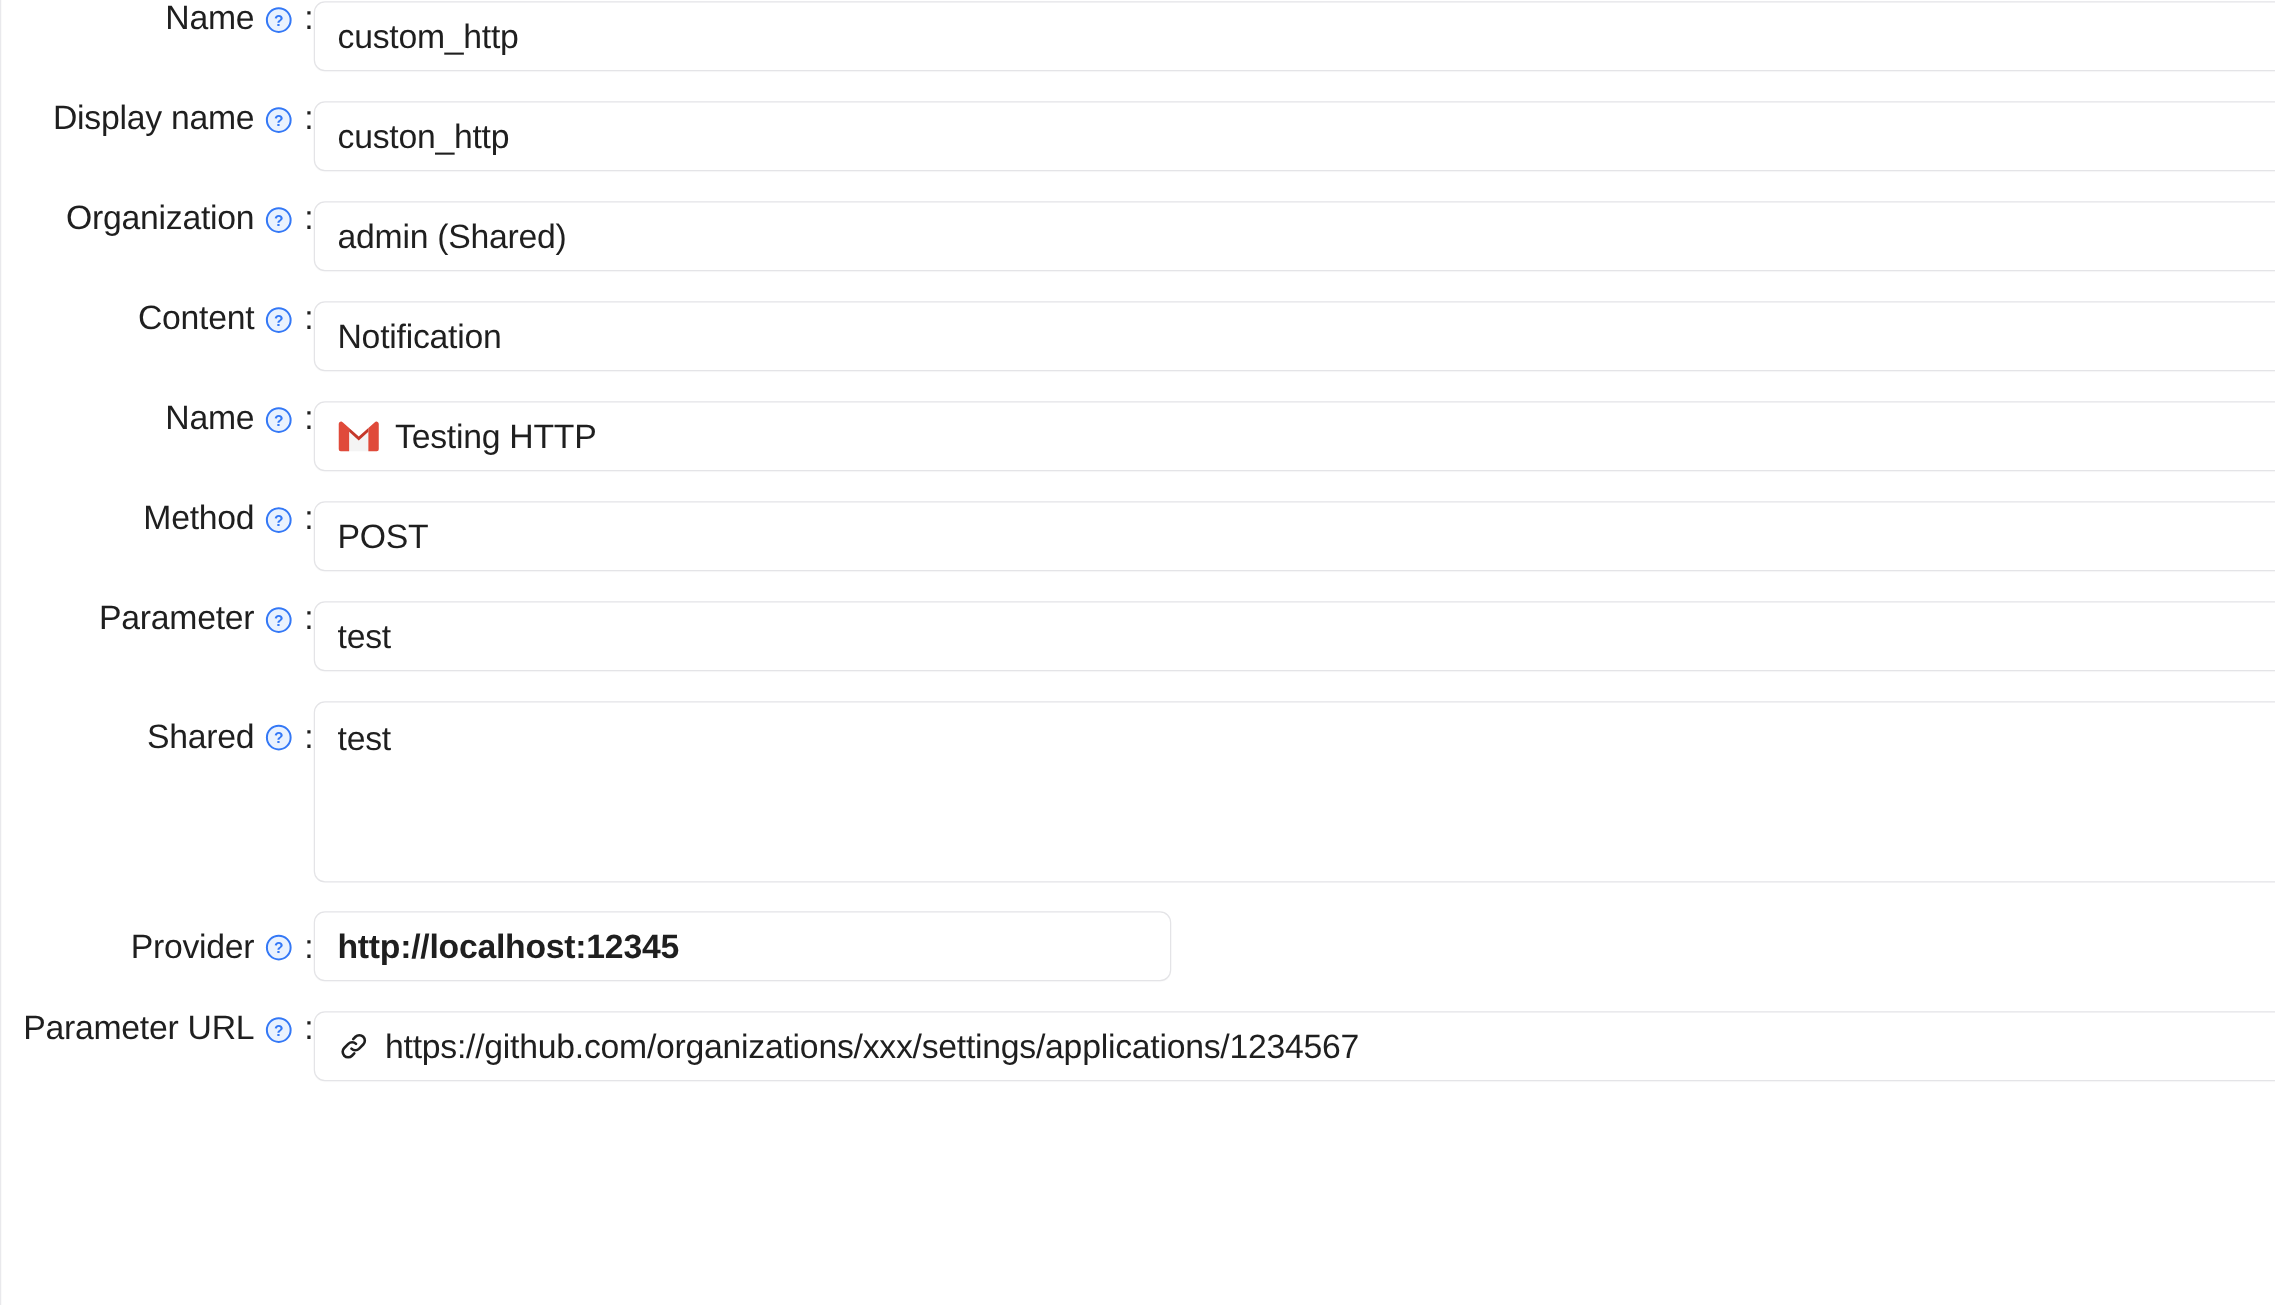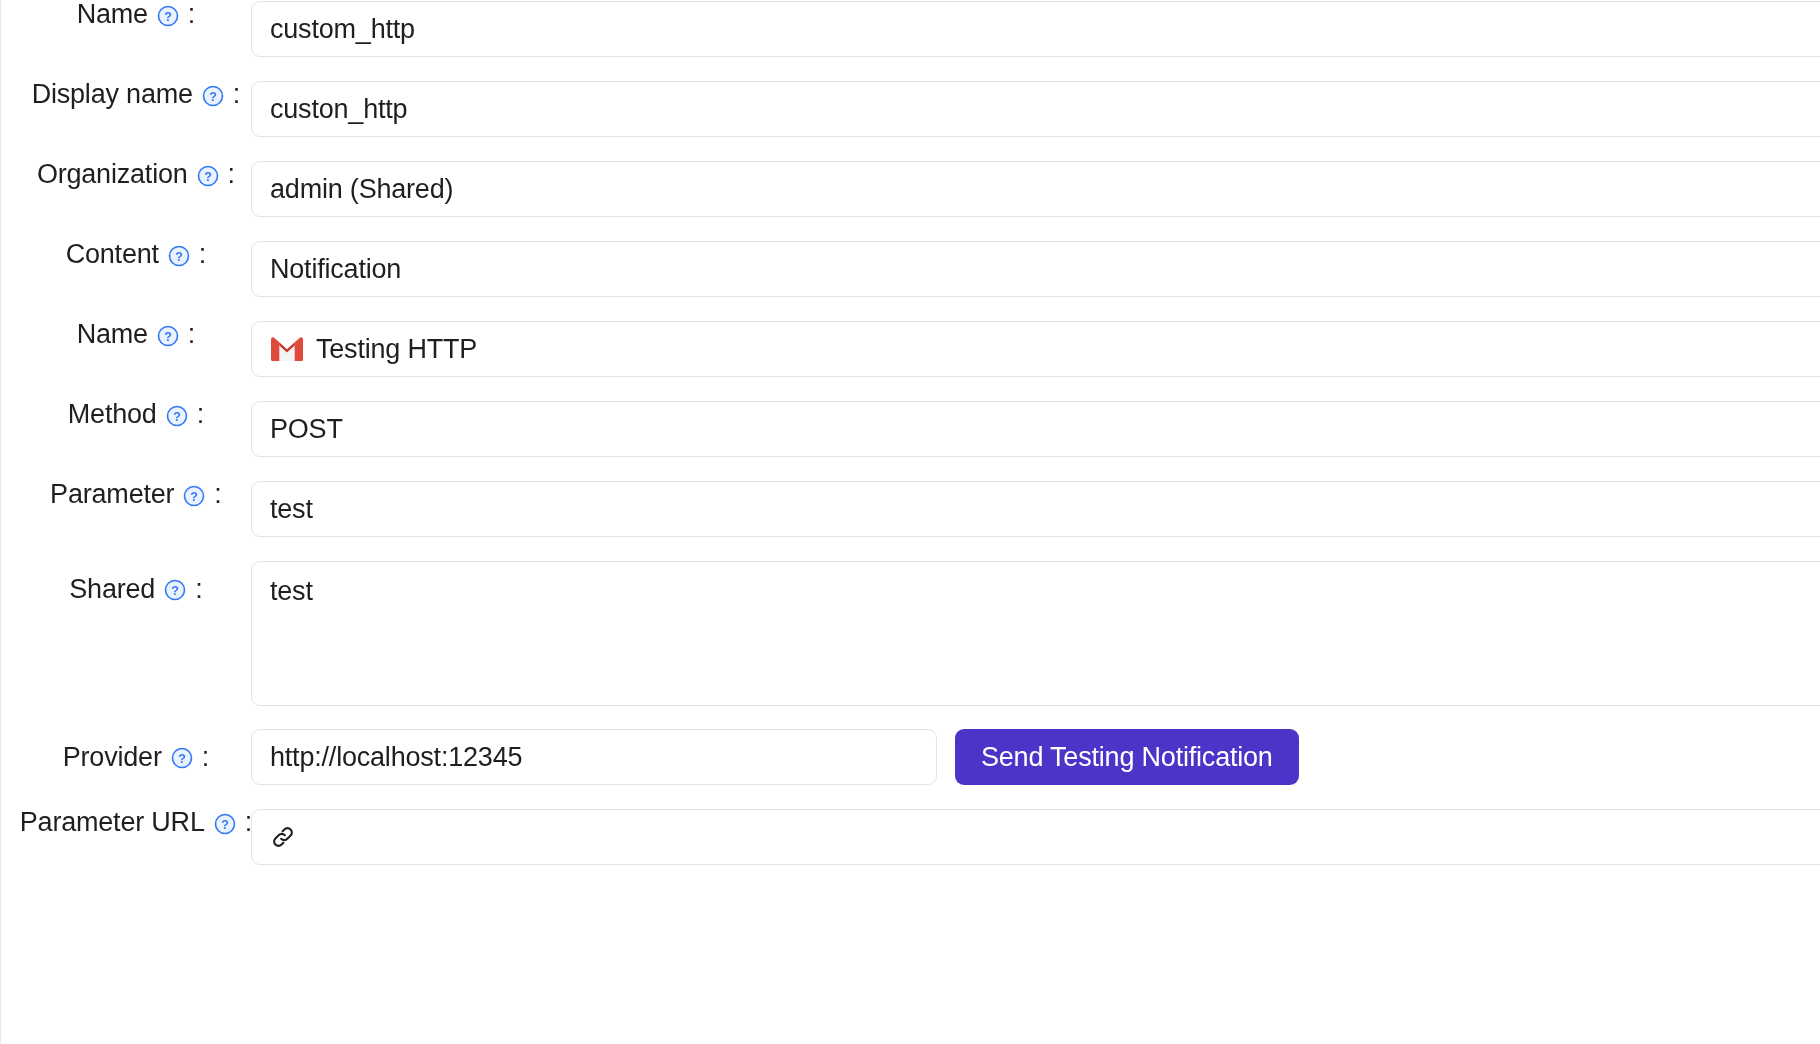--- a/index.html
+++ b/index.html
@@ -40,21 +40,21 @@
     display: flex;
     align-items: flex-start;
     width: 2600px;
   }
 
   .label-cell {
     width: 250px;
     flex: 0 0 250px;
     display: flex;
     align-items: center;
-    justify-content: center;
+    justify-content: flex-end;
     padding-left: 20px;
     white-space: nowrap;
   }
 
   .label-text {
     font-size: 27px;
     color: #1f1f1f;
     line-height: 1;
     letter-spacing: -0.2px;
   }
@@ -95,20 +95,21 @@
     padding: 0 18px;
     font-size: 27px;
     color: #1f1f1f;
     letter-spacing: -0.2px;
     width: 2330px;
     box-shadow: 0 1px 0 rgba(0,0,0,0.01);
   }
 
   .ant-input.narrow {
     width: 686px;
+    font-weight: bold;
   }
 
   .ant-textarea {
     border: 1px solid #e4e4e7;
     border-radius: 9px;
     background: #ffffff;
     padding: 14px 18px;
     font-size: 27px;
     color: #1f1f1f;
     width: 2330px;
@@ -301,21 +302,20 @@
         <span class="help-icon">
           <svg width="22" height="22" viewBox="0 0 22 22" aria-hidden="true">
               <circle cx="11" cy="11" r="9.5" fill="#eaf2fe" stroke="#3478f6" stroke-width="1.6"></circle>
               <text x="11" y="15.5" text-anchor="middle" font-family="Liberation Sans, sans-serif" font-size="12.5" font-weight="bold" fill="#3478f6">?</text>
             </svg>
         </span>
         <span class="colon">:</span>
       </div>
       <div class="field-cell">
         <div class="ant-input narrow">http://localhost:12345</div>
-        <button class="btn-primary">Send Testing Notification</button>
       </div>
     </div>
 
     <div class="form-row slot-default">
       <div class="label-cell">
         <span class="label-text">Parameter URL</span>
         <span class="help-icon">
           <svg width="22" height="22" viewBox="0 0 22 22" aria-hidden="true">
               <circle cx="11" cy="11" r="9.5" fill="#eaf2fe" stroke="#3478f6" stroke-width="1.6"></circle>
               <text x="11" y="15.5" text-anchor="middle" font-family="Liberation Sans, sans-serif" font-size="12.5" font-weight="bold" fill="#3478f6">?</text>
@@ -324,18 +324,19 @@
         <span class="colon">:</span>
       </div>
       <div class="field-cell">
         <div class="ant-input with-prefix">
           <span class="prefix-icon">
             <svg class="link-icon" viewBox="0 0 24 24" fill="none" stroke="#1f1f1f" stroke-width="1.9" stroke-linecap="round" stroke-linejoin="round" aria-hidden="true">
               <path d="M10.3 13.7a4 4 0 0 0 5.7 0l3-3a4 4 0 0 0-5.7-5.7l-1.7 1.7"></path>
               <path d="M13.7 10.3a4 4 0 0 0-5.7 0l-3 3a4 4 0 0 0 5.7 5.7l1.7-1.7"></path>
             </svg>
           </span>
+          <span>https://github.com/organizations/xxx/settings/applications/1234567</span>
         </div>
       </div>
     </div>
 
   </div>
 </div>
 
 </body></html>

